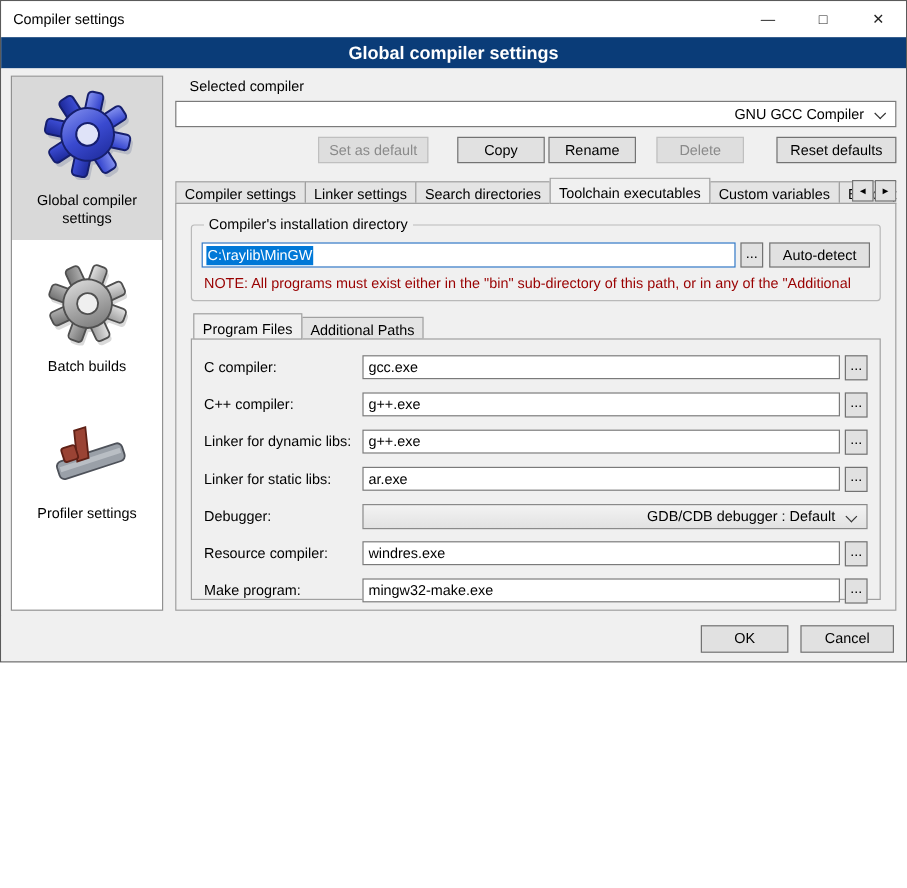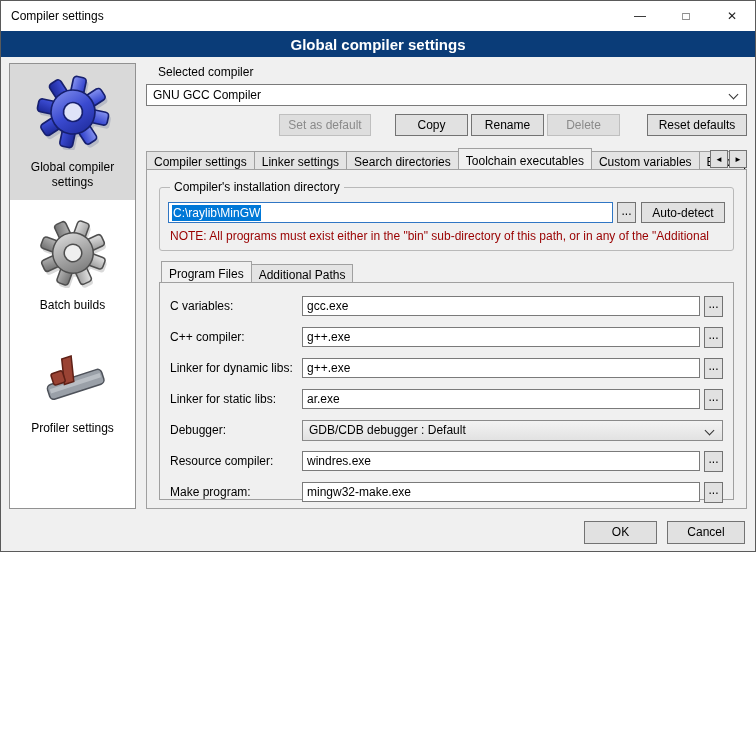--- a/index.html
+++ b/index.html
@@ -25,31 +25,31 @@
   .side-item { padding:10px 4px; text-align:center; }
   .side-item.selected { background:#d9d9d9; }
   .side-item + .side-item { margin-top:8px; }
   .side-icon { display:block; margin:0 auto; }
   .side-label { display:block; margin-top:7px; line-height:1.25; }
 
   
   .main { flex:1; display:flex; flex-direction:column; min-width:0; }
   .sel-label { margin:2px 0 5px 12px; }
 
-  .combo { height:22px; background:#fff; border:1px solid #7a7a7a; position:relative; display:flex; align-items:center; padding:0 26px 0 6px; }
+  .combo { height:22px; background:#fff; border:1px solid #7a7a7a; position:relative; display:flex; align-items:center; padding:0 26px 0 6px;justify-content:flex-end; }
   .chev { position:absolute; right:9px; top:6px; width:7px; height:7px; border-right:1.3px solid #333; border-bottom:1.3px solid #333; transform:rotate(45deg); }
 
   .btn-row { display:flex; margin-top:8px; height:22px; justify-content:flex-end; align-items:center; }
   button { font-family:"Liberation Sans", sans-serif; font-size:12px; background:#e1e1e1; border:1px solid #737373; color:#000; }
   .btn { height:22px; }
   .btn.disabled { color:#8a8a8a; border-color:#bfbfbf; background:#dedede; }
   .b-setdef { width:92px; margin-right:24px; }
   .b-copy { width:73px; }
   .b-rename { width:73px; margin-left:3px; }
-  .b-delete { width:73px; margin-left:3px; }
+  .b-delete { width:73px; margin-left:17px; }
   .b-reset { width:100px; margin-left:27px; }
 
   
   .tabbar { display:flex; align-items:flex-end; margin-top:12px; height:22px; position:relative; flex:none; overflow:hidden; padding-right:40px; }
   .tab { position:relative; z-index:1; border:1px solid #a0a0a0; background:#e4e4e4; height:19px; padding:3px 7px 0; white-space:nowrap; margin-right:-1px; }
   .tab.active { z-index:3; background:#f0f0f0; height:22px; padding-top:5px; }
   .tab-scroll { position:absolute; right:0; bottom:2px; display:flex; z-index:4; }
   .sbtn { width:18px; height:18px; display:flex; align-items:center; justify-content:center; font-size:8px; padding:0; }
   .sbtn + .sbtn { margin-left:1px; }
 
@@ -232,21 +232,21 @@
         </fieldset>
 
         <div class="inner-wrap">
           <div class="inner-tabbar">
             <div class="tab active">Program Files</div>
             <div class="tab">Additional Paths</div>
           </div>
           <div class="inner-panel">
 
             <div class="frow">
-              <span class="flabel">C variables:</span>
+              <span class="flabel">C compiler:</span>
               <input class="tbox" value="gcc.exe" style="">
               <button class="mini-btn">...</button>
             </div>
 
             <div class="frow">
               <span class="flabel">C++ compiler:</span>
               <input class="tbox" value="g++.exe" style="">
               <button class="mini-btn">...</button>
             </div>
 

